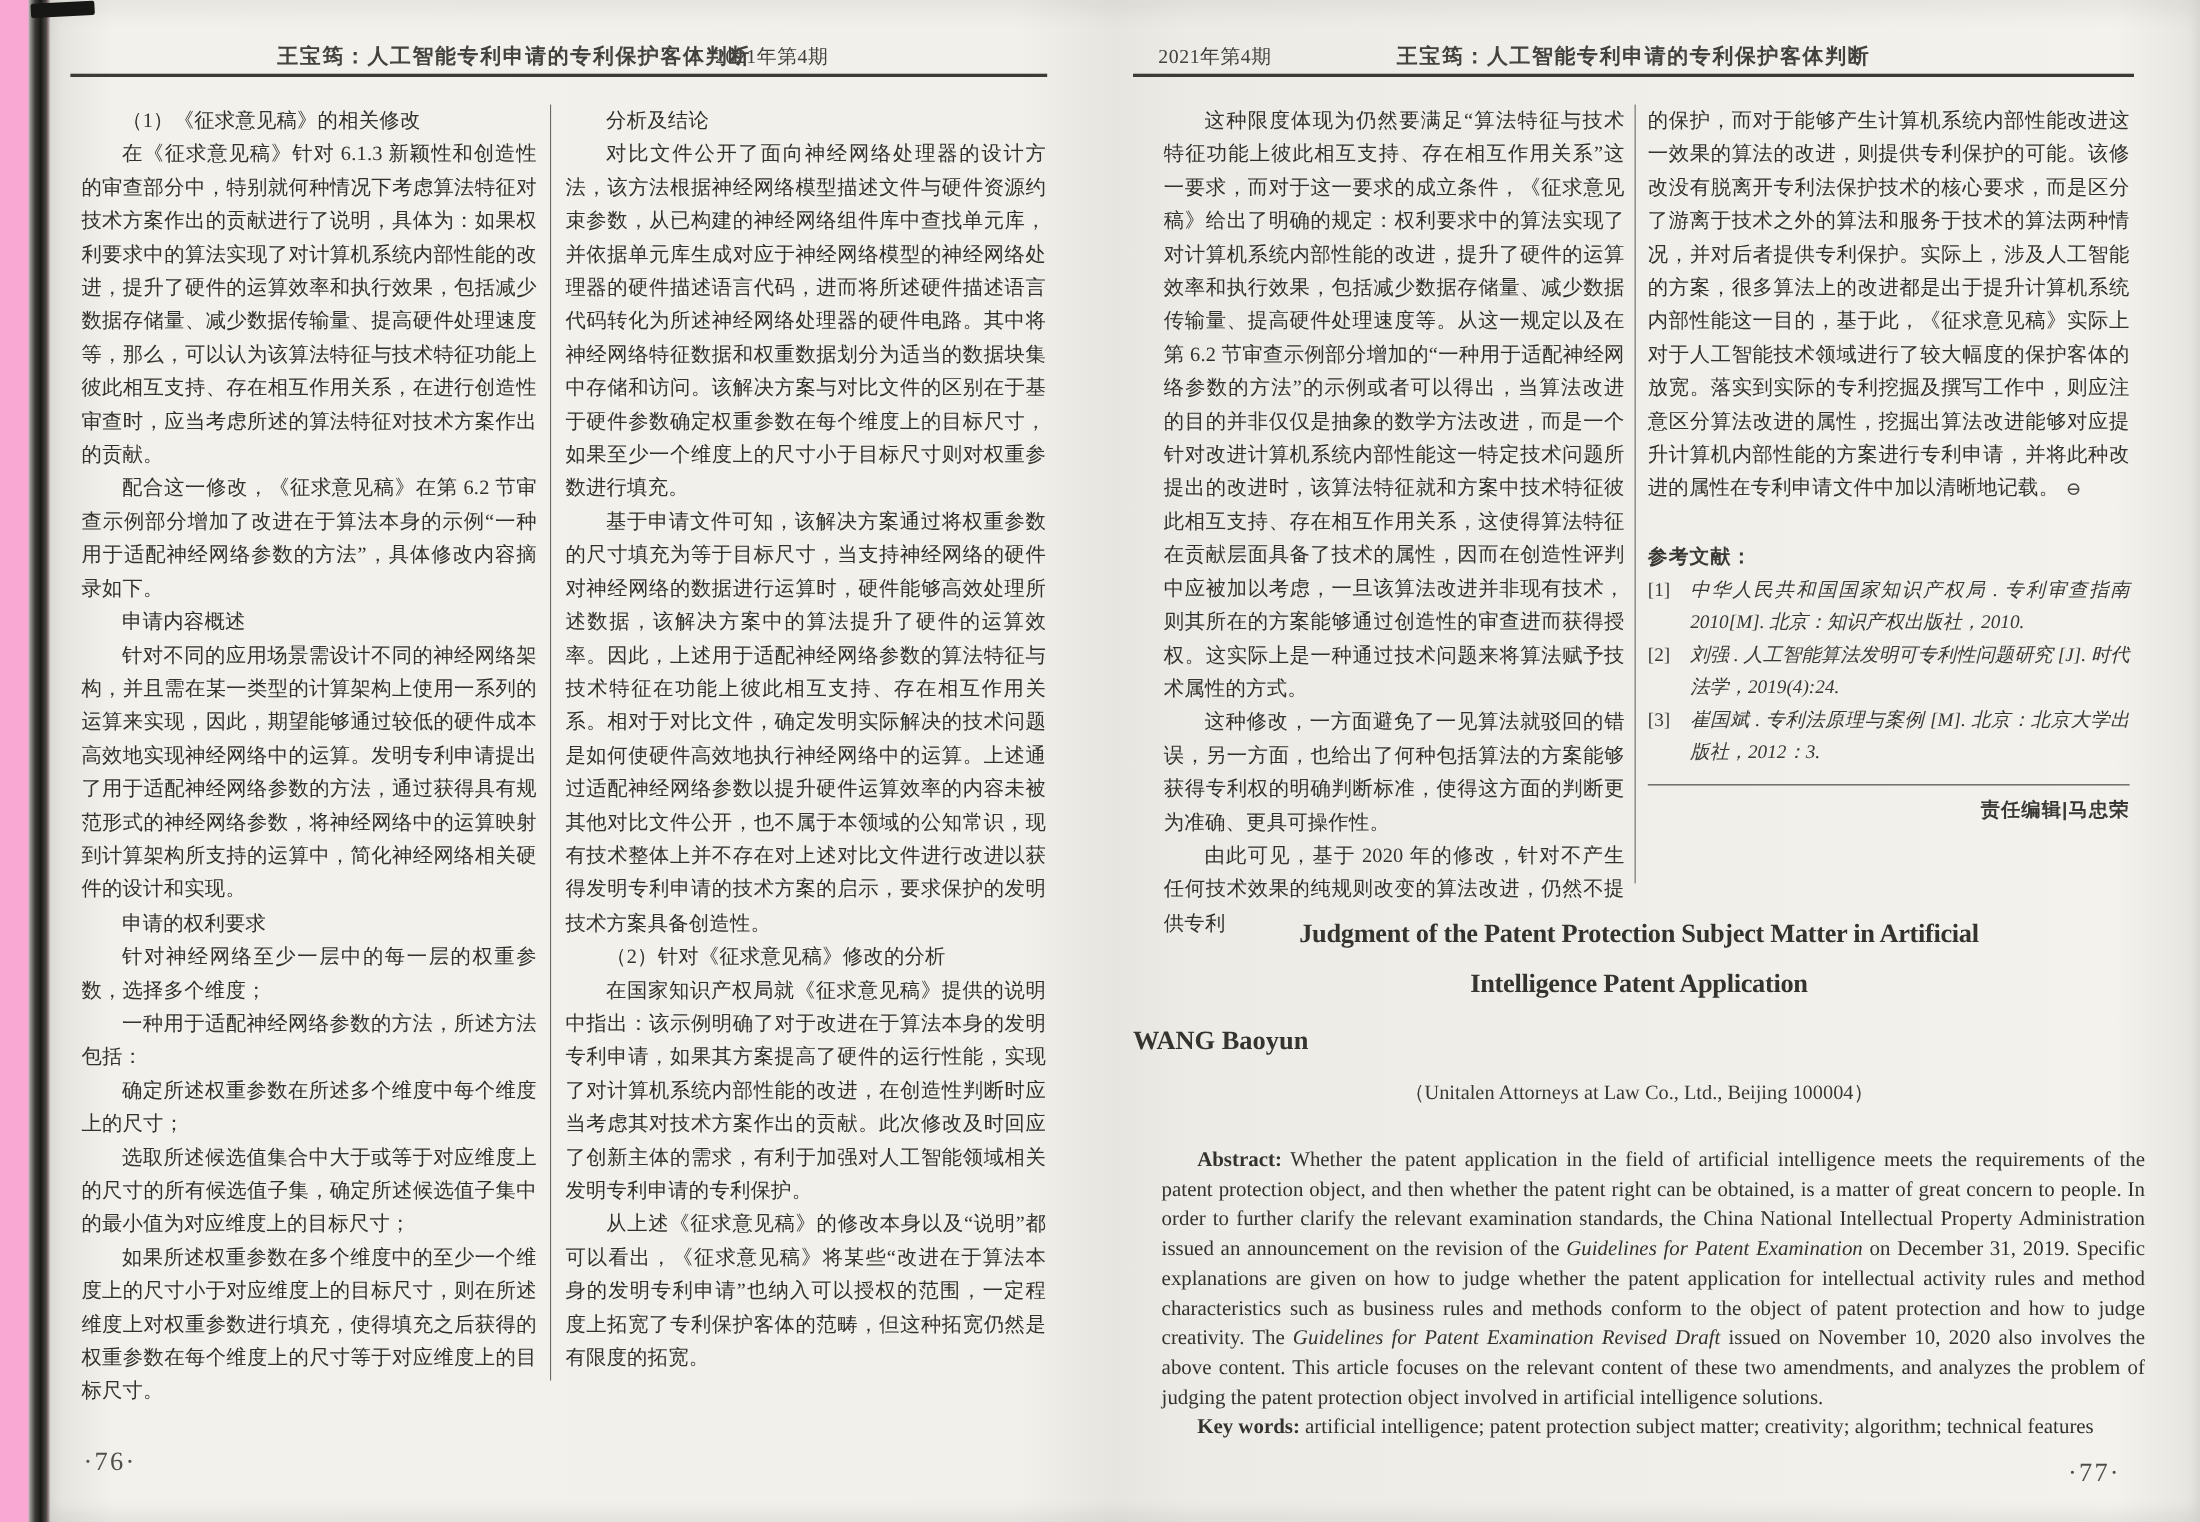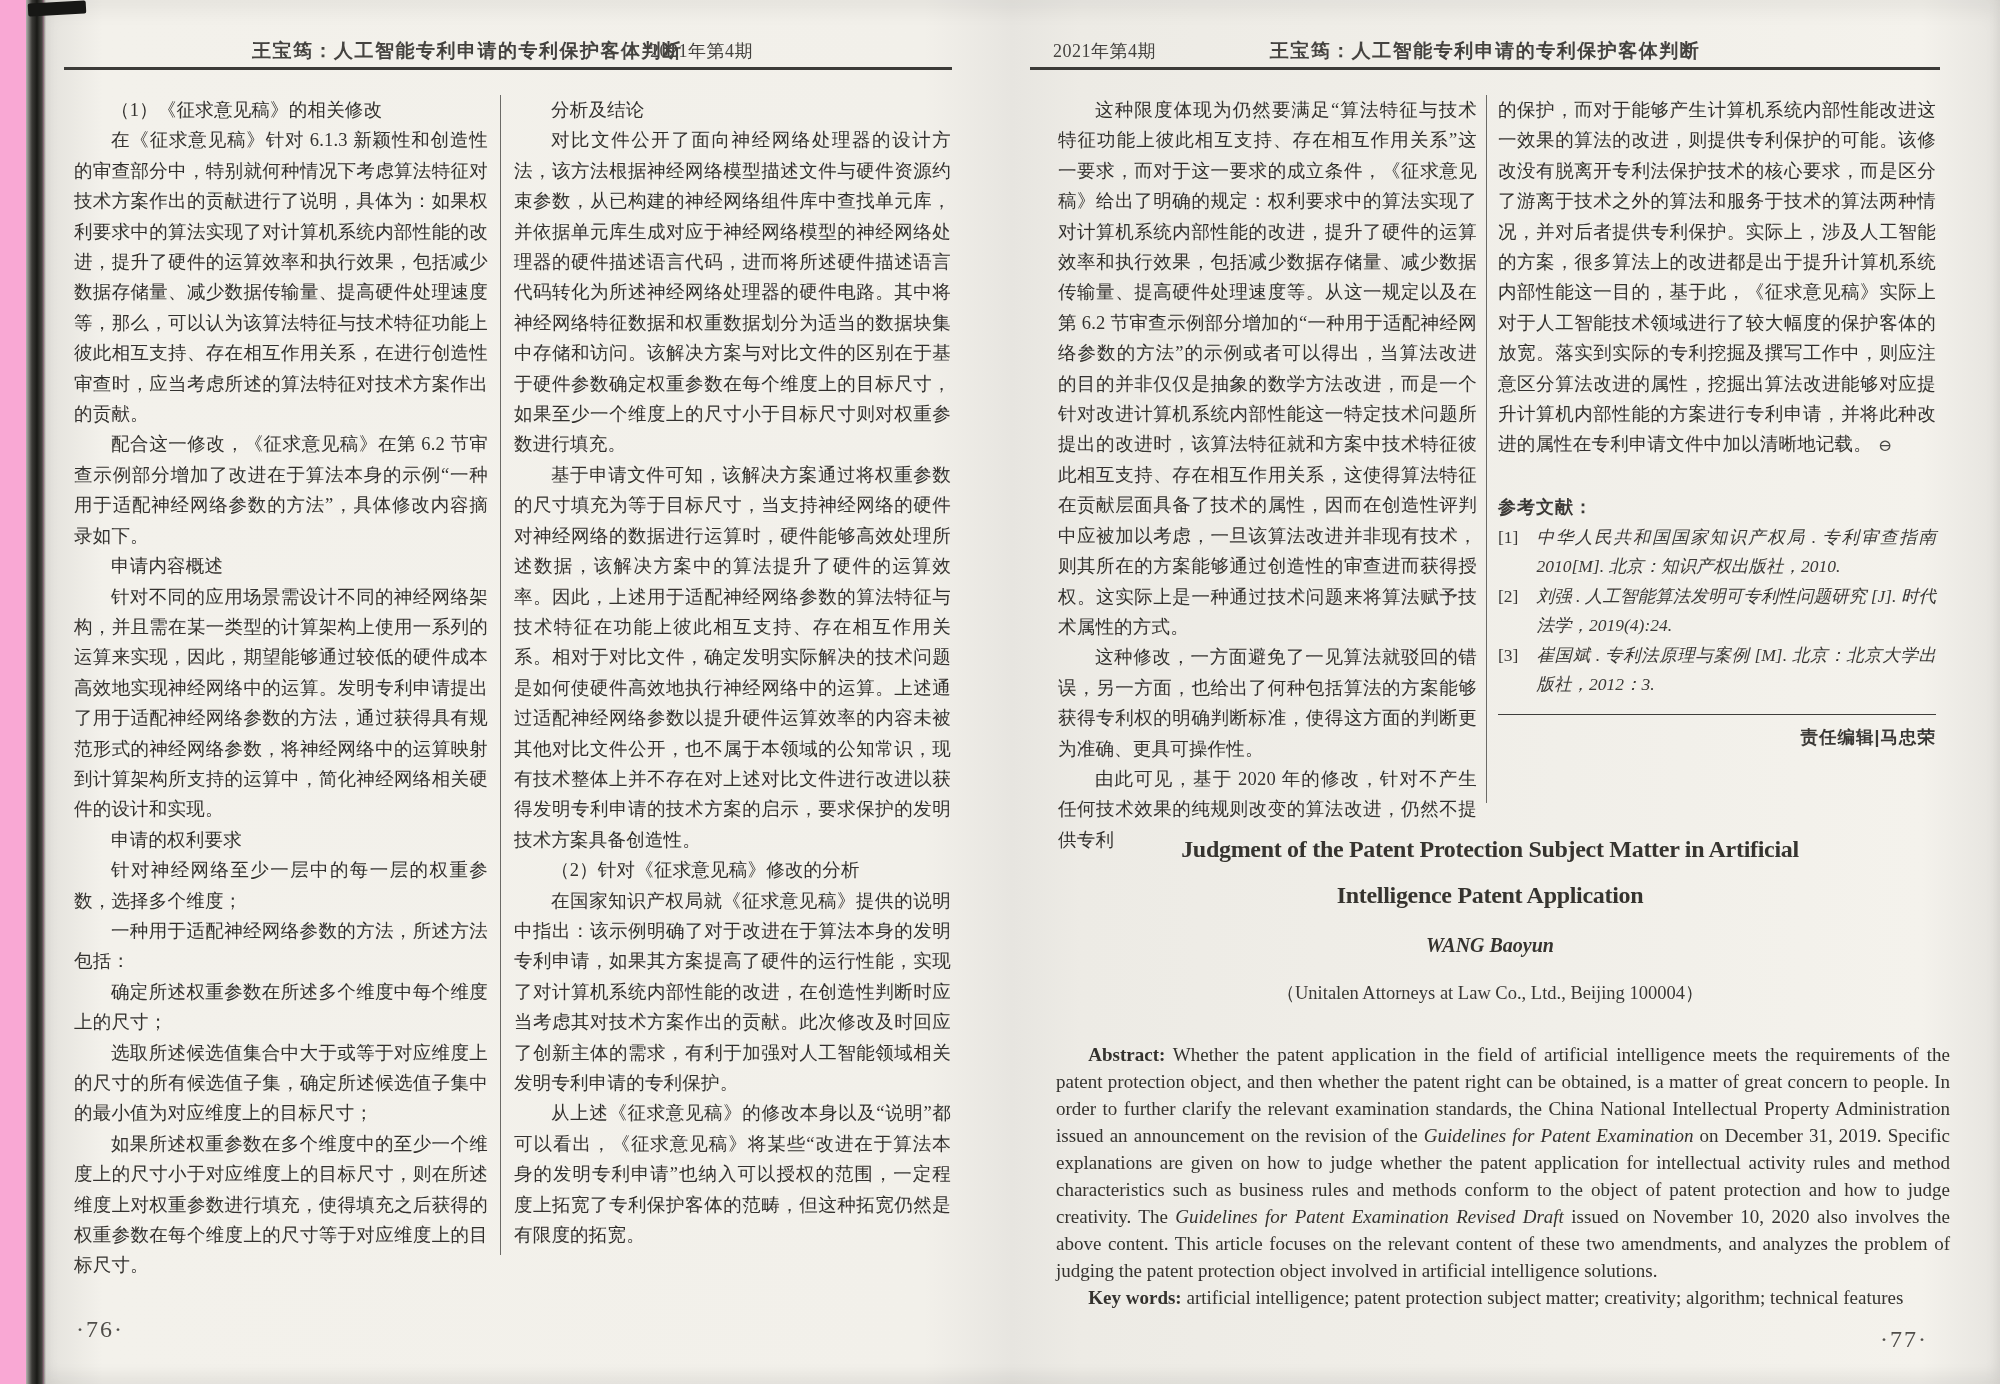--- a/index.html
+++ b/index.html
@@ -49,22 +49,22 @@
 
   .editor-box{margin-top:14px;border-top:1.5px solid #3e3d3a;padding-top:10px;text-align:right;}
   .editor-credit{font-size:17.5px;font-weight:700;letter-spacing:1px;
         font-family:"Liberation Sans","DejaVu Sans",sans-serif;color:#3a3835;}
 
   
   .e-title{position:absolute;left:1030px;width:920px;text-align:center;font-weight:700;
         font-size:24px;letter-spacing:-0.3px;color:#36342f;}
   .e-title-1{top:836px;}
   .e-title-2{top:882px;}
-  .e-author{position:absolute;left:1030px;width:920px;top:934px;text-align:center;
-        font-size:20px;font-weight:700;font-style:italic;color:#36342f;}
+  .e-author{position:absolute;left:1030px;width:920px;top:934px;
+        font-size:24px;font-weight:700;color:#36342f;}
   .e-affil{position:absolute;left:1030px;width:920px;top:980px;text-align:center;
         font-size:18.5px;color:#3a3835;}
   .e-block{position:absolute;left:1056px;top:1041px;width:894px;text-align:justify;}
   .e-block p{margin:0;font-size:19px;line-height:27px;color:#34322e;text-indent:1.7em;}
   .e-block b{font-weight:700;}
   .e-block i{font-style:italic;}
 
   .page-num{position:absolute;font-size:24px;letter-spacing:2px;color:#504e4a;}
   .lp-num{left:76px;top:1316px;}
   .rp-num{left:1880px;top:1326px;}

